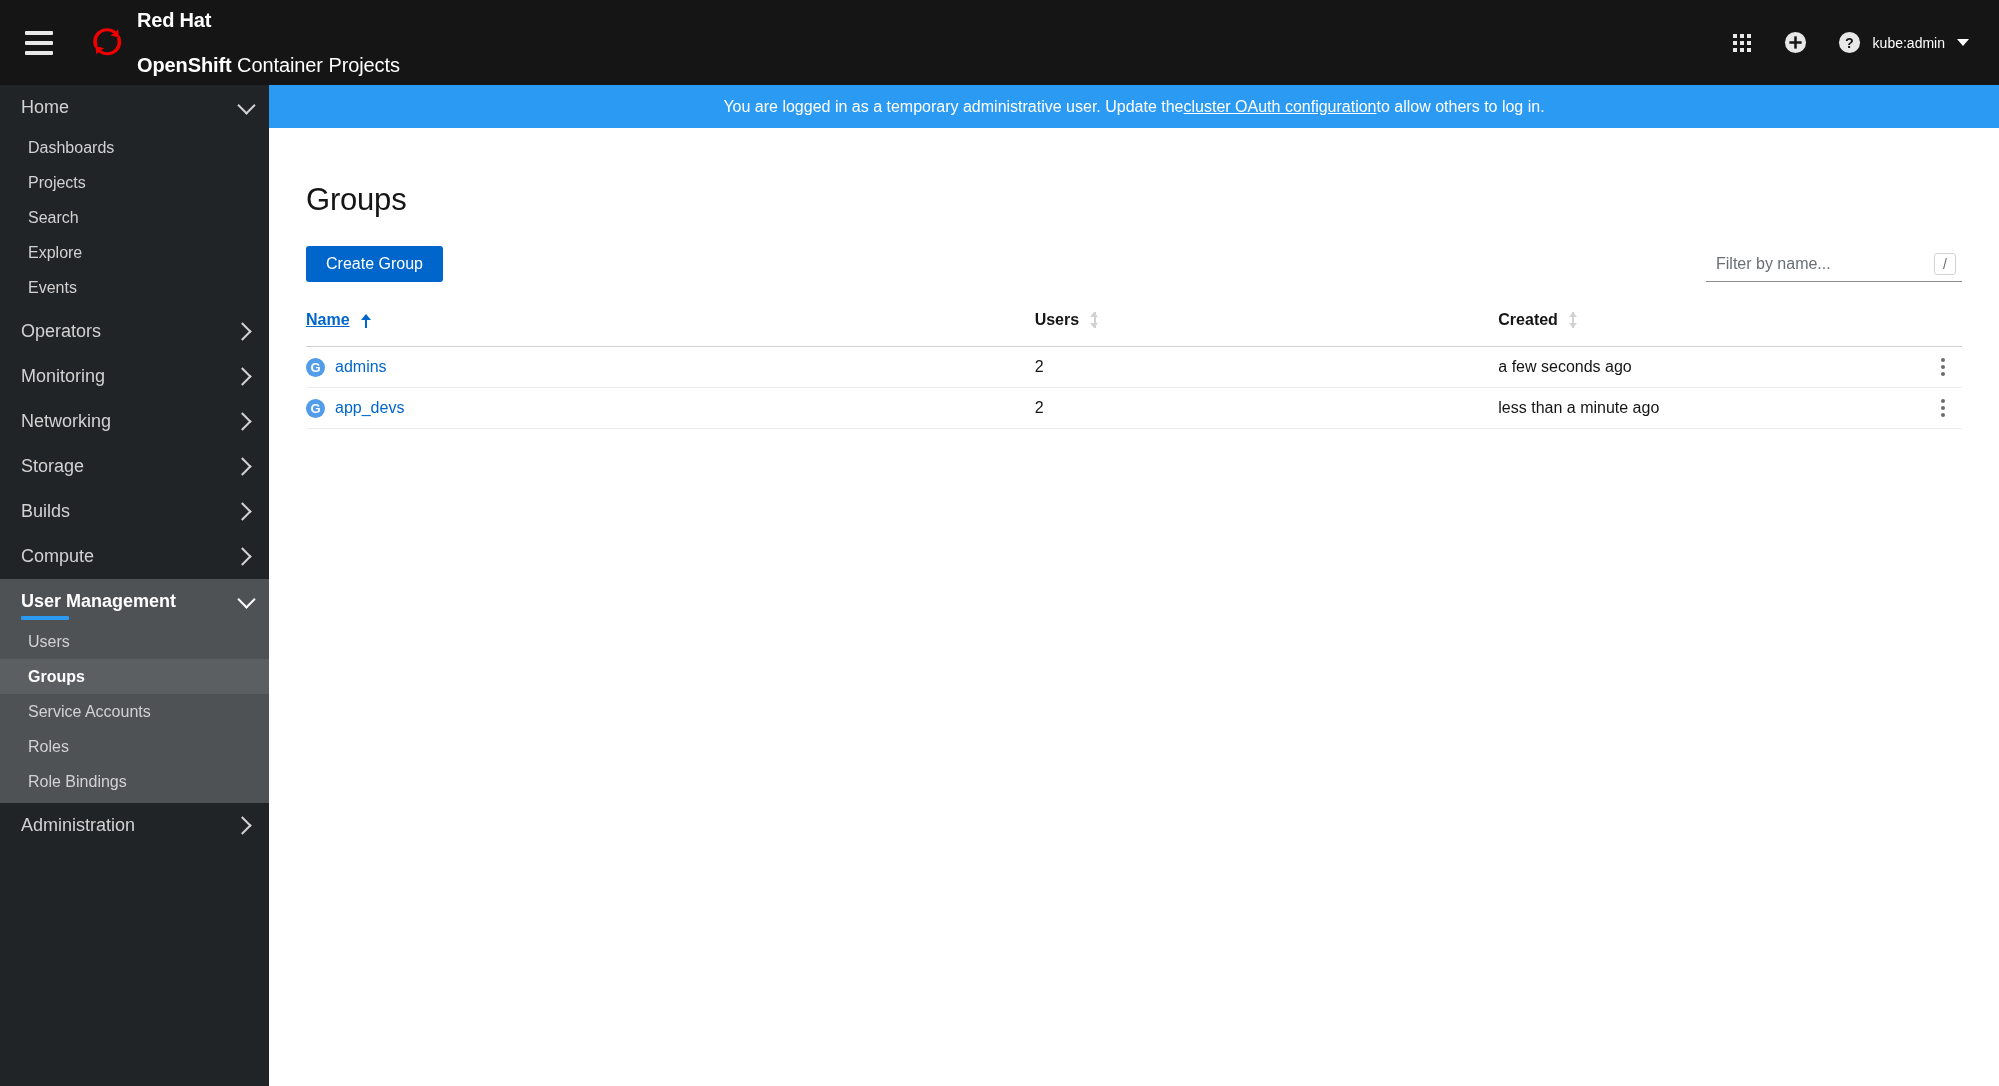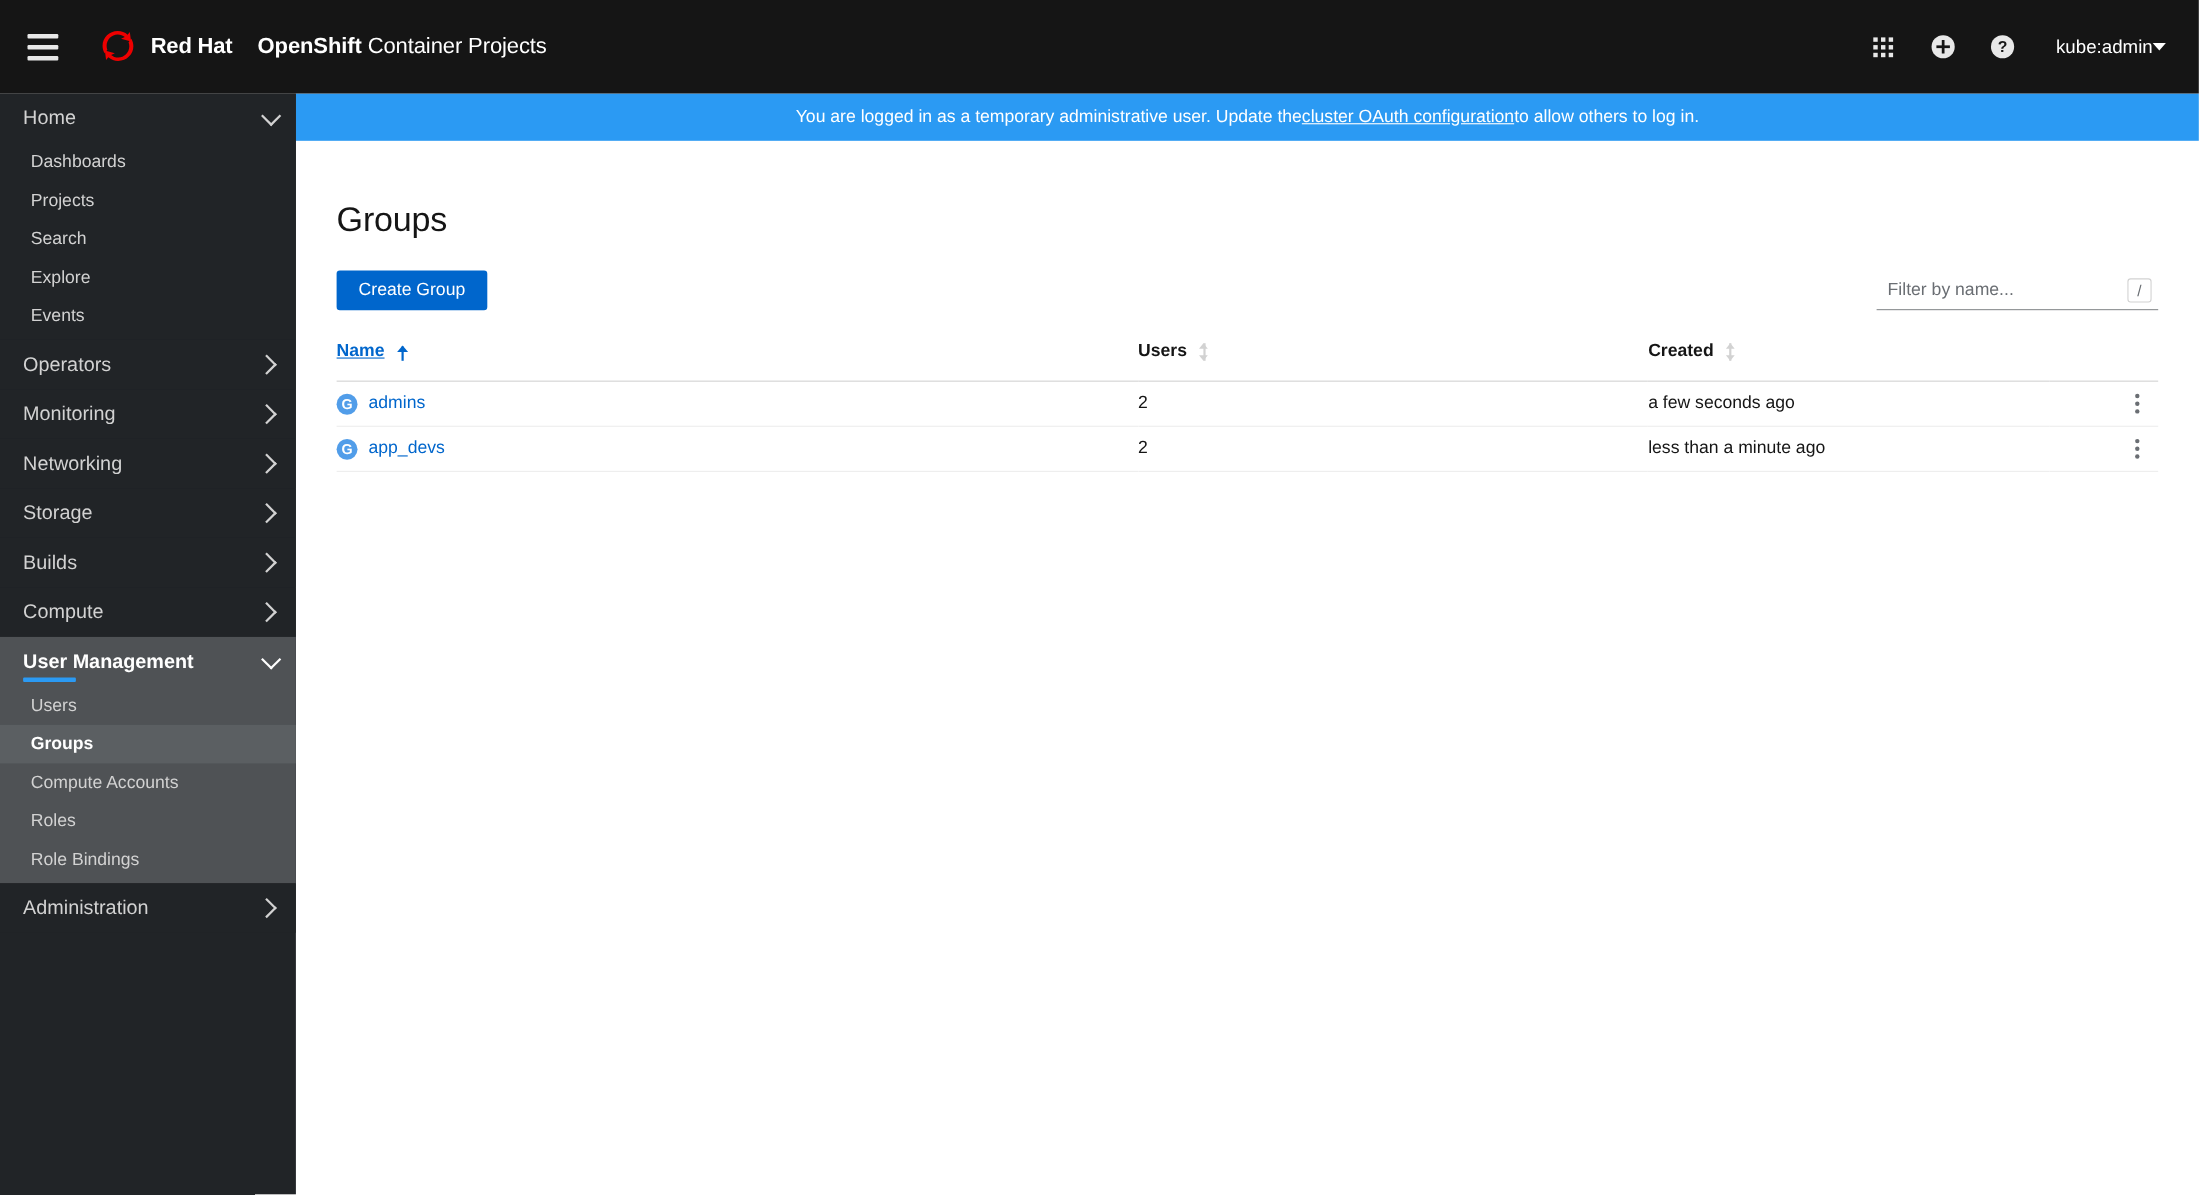--- a/index.html
+++ b/index.html
@@ -15,35 +15,35 @@
     height: 85px; background: #151515; flex: 0 0 85px;
     display: flex; align-items: center; padding: 0 24px 0 18px;
     position: relative; z-index: 20;
   }
   .hamburger { width: 42px; height: 42px; display: flex; flex-direction: column;
     justify-content: center; align-items: center; gap: 6px; cursor: pointer; }
   .hamburger span { display: block; width: 28px; height: 4px; background: #e8e8e8; border-radius: 1px; }
 
   .brand { display: flex; align-items: center; margin-left: 28px; }
   .rh-logo { width: 38px; height: 38px; margin-right: 11px; flex: 0 0 38px; }
-  .brand-text { display: flex; flex-direction: row; line-height: 1.12; gap: 23px; }
+  .brand-text { display: flex; flex-direction: column; line-height: 1.12; gap: 23px; }
   .brand-line1 { color: #fff; font-size: 20px; font-weight: bold; letter-spacing: -0.2px; }
   .brand-line2 { color: #fff; font-size: 20px; font-weight: 400; letter-spacing: -0.1px; }
   .brand-line2 b { font-weight: bold; }
 
   .masthead-spacer { flex: 1 1 auto; }
   .masthead-tools { display: flex; align-items: center; gap: 0px; }
   .tool-btn { width: 46px; height: 46px; display: flex; align-items: center;
     justify-content: center; cursor: pointer; margin-left: 8px; }
   .grid-icon { display: grid; grid-template-columns: repeat(3, 4px);
     grid-template-rows: repeat(3, 4px); gap: 3px; }
   .grid-icon i { background: #e8e8e8; width: 4px; height: 4px; display: block; }
 
-  .user-menu { display: flex; align-items: center; color: #fff; font-size: 17px;
-    margin-left: 26px; cursor: pointer; padding-right: 6px; }
+  .user-menu { display: flex; align-items: center; color: #fff; font-size: 14px;
+    cursor: pointer; gap: 12px; padding-right: 6px; }
   .caret-down { width: 0; height: 0; border-left: 6px solid transparent;
     border-right: 6px solid transparent; border-top: 7px solid #fff; }
 
   
   .body-wrap { display: flex; flex: 1 1 auto; min-height: 0; position: relative; }
 
   
   .sidebar {
     width: 269px; flex: 0 0 269px; background: #212427;
     overflow: hidden; position: relative;
@@ -265,21 +265,21 @@
 
       <div class="nav-group expanded-section">
         <div class="nav-header active-header">
           <span class="nh-label">User Management</span>
           <span class="chev down"></span>
           <span class="nh-underline"></span>
         </div>
         <div class="nav-sub">
           <a class="nav-item">Users</a>
           <a class="nav-item selected">Groups</a>
-          <a class="nav-item">Compute Accounts</a>
+          <a class="nav-item">Service Accounts</a>
           <a class="nav-item">Roles</a>
           <a class="nav-item">Role Bindings</a>
         </div>
       </div>
 
       <div class="nav-group">
         <div class="nav-header">
           <span class="nh-label">Administration</span>
           <span class="chev right"></span>
         </div>

